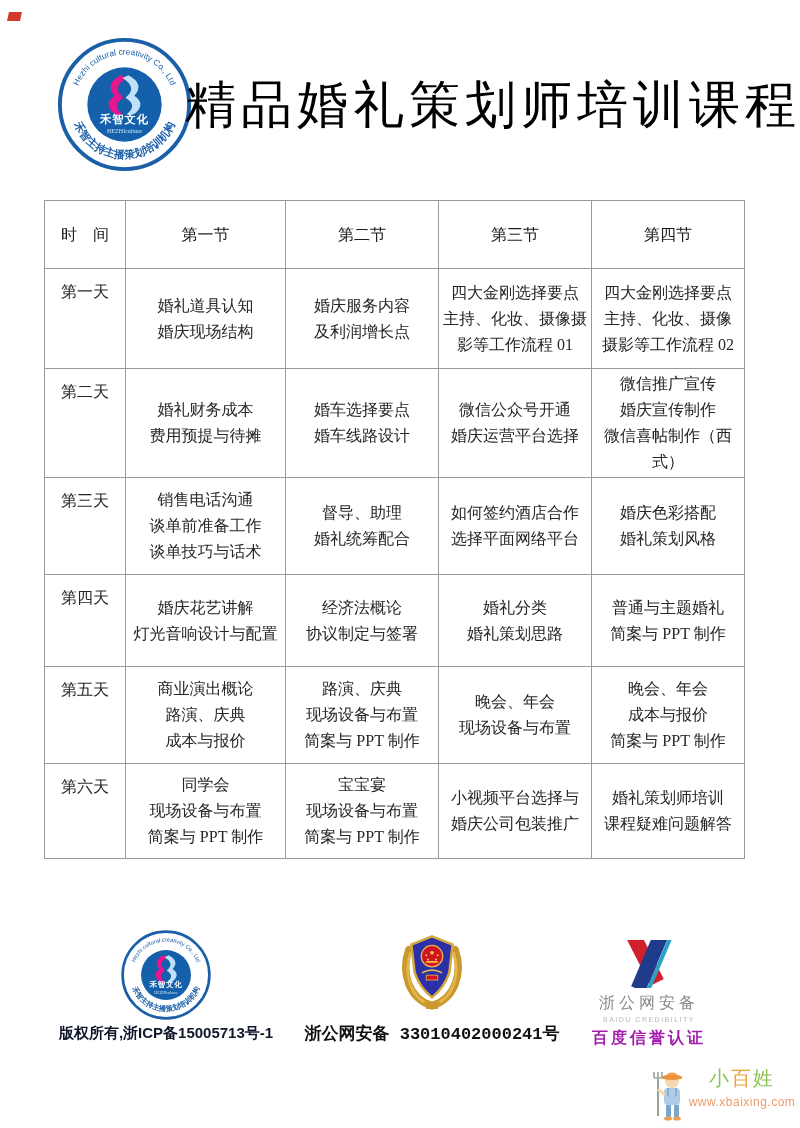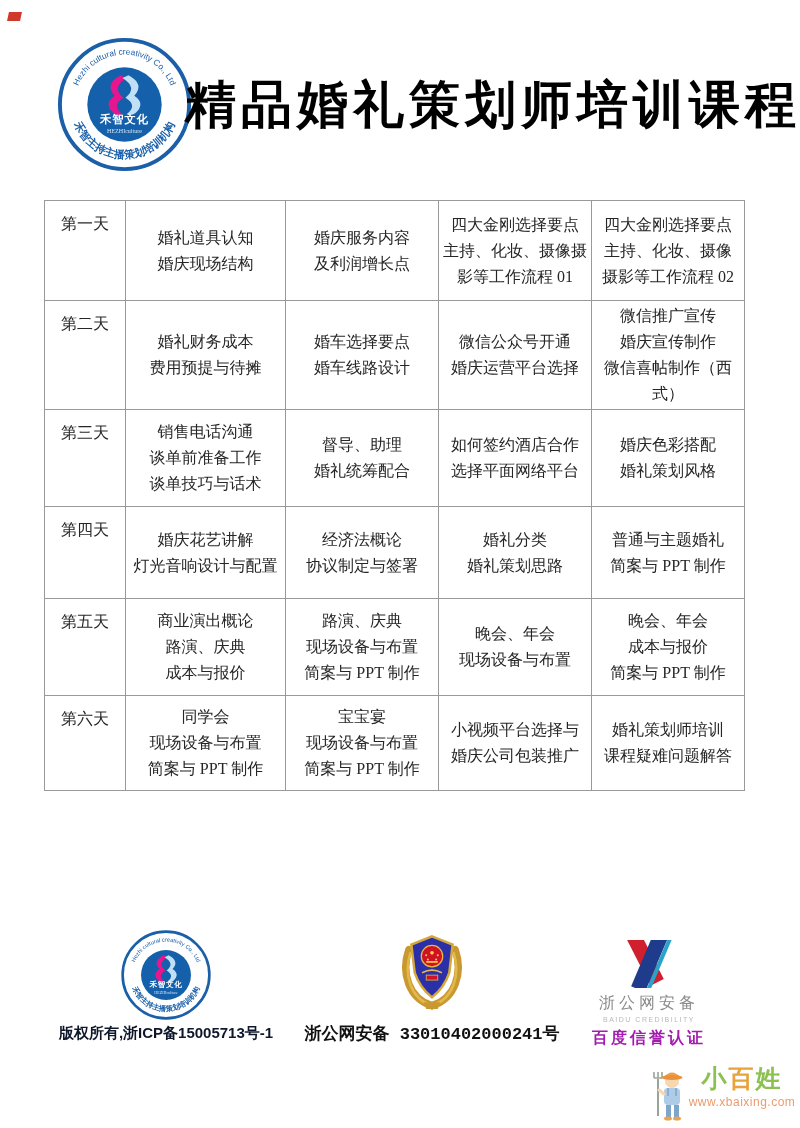--- a/index.html
+++ b/index.html
@@ -6,21 +6,21 @@
   #page{position:relative;width:800px;height:1128px;background:#fff;overflow:hidden;
         font-family:"Liberation Serif","DejaVu Serif",serif;}
 
   
   .corner-mark{position:absolute;left:8px;top:12px;width:13px;height:9px;
                background:#d03a2b;transform:skewX(-12deg);}
 
   
   .logo-main{position:absolute;left:56px;top:36px;width:137px;height:137px;}
   .page-title{position:absolute;left:185px;top:72px;width:572px;height:66px;
-              line-height:66px;text-align:center;font-size:51px;font-weight:bold;
+              line-height:66px;text-align:center;font-size:51px;font-weight:normal;
               letter-spacing:5px;color:#000;white-space:nowrap;}
 
   
   table.schedule{position:absolute;left:44px;top:200px;width:700px;
                  border-collapse:collapse;table-layout:fixed;}
   table.schedule td{border:1px solid #999;text-align:center;vertical-align:middle;
                     white-space:pre-line;font-size:16px;line-height:26px;color:#262626;
                     padding:2px 4px;}
   table.schedule td.day{vertical-align:top;padding-top:10px;}
   table.schedule tr.hdr td{font-size:16px;color:#1a1a1a;}
@@ -43,21 +43,21 @@
   .baidu-v .cyan{left:50px;top:-6px;width:4px;height:60px;background:#29a3c8;transform:rotate(23deg);transform-origin:top center;}
   .baidu-cn{margin-top:5px;font-size:16px;color:#8a8a8a;letter-spacing:4px;}
   .baidu-en{margin-top:2px;font-size:7px;color:#b8b8b8;letter-spacing:1.5px;}
   .baidu-cert{margin-top:5px;font-size:16px;font-weight:bold;color:#a21caf;letter-spacing:3px;}
 
   
   .watermark{position:absolute;left:652px;top:1060px;width:144px;height:64px;
              font-family:"Liberation Sans","DejaVu Sans",sans-serif;}
   .wm-fig{position:absolute;left:0;top:4px;width:34px;height:58px;}
   .wm-text{position:absolute;left:36px;top:2px;width:108px;text-align:center;}
-  .wm-name{font-size:25px;font-weight:bold;line-height:32px;letter-spacing:2px;}
+  .wm-name{font-size:20px;font-weight:normal;line-height:32px;letter-spacing:2px;}
   .wm-name .g{color:#8cc152;}
   .wm-name .o{color:#e8a33d;}
   .wm-url{font-size:12px;color:#ef9a6a;margin-top:1px;letter-spacing:0.5px;}
 </style>
 </head>
 <body>
 
 <svg width="0" height="0" style="position:absolute" aria-hidden="true">
   <defs>
     <symbol id="hezhi-logo" viewBox="0 0 140 140">
@@ -91,20 +91,27 @@
 
   <table class="schedule">
     <colgroup>
       <col style="width:81px">
         <col style="width:160px">
         <col style="width:153px">
       <col style="width:153px">
         <col style="width:153px">
     </colgroup>
     <tbody>
+        <tr class="hdr" style="height:68px">
+      <td>时　间</td>
+      <td>第一节</td>
+      <td>第二节</td>
+      <td>第三节</td>
+      <td>第四节</td>
+    </tr>
     <tr style="height:100px">
       <td class="day">第一天</td>
       <td>婚礼道具认知
 婚庆现场结构</td>
       <td>婚庆服务内容
 及利润增长点</td>
       <td>四大金刚选择要点
 主持、化妆、摄像摄
 影等工作流程 01</td>
       <td>四大金刚选择要点

